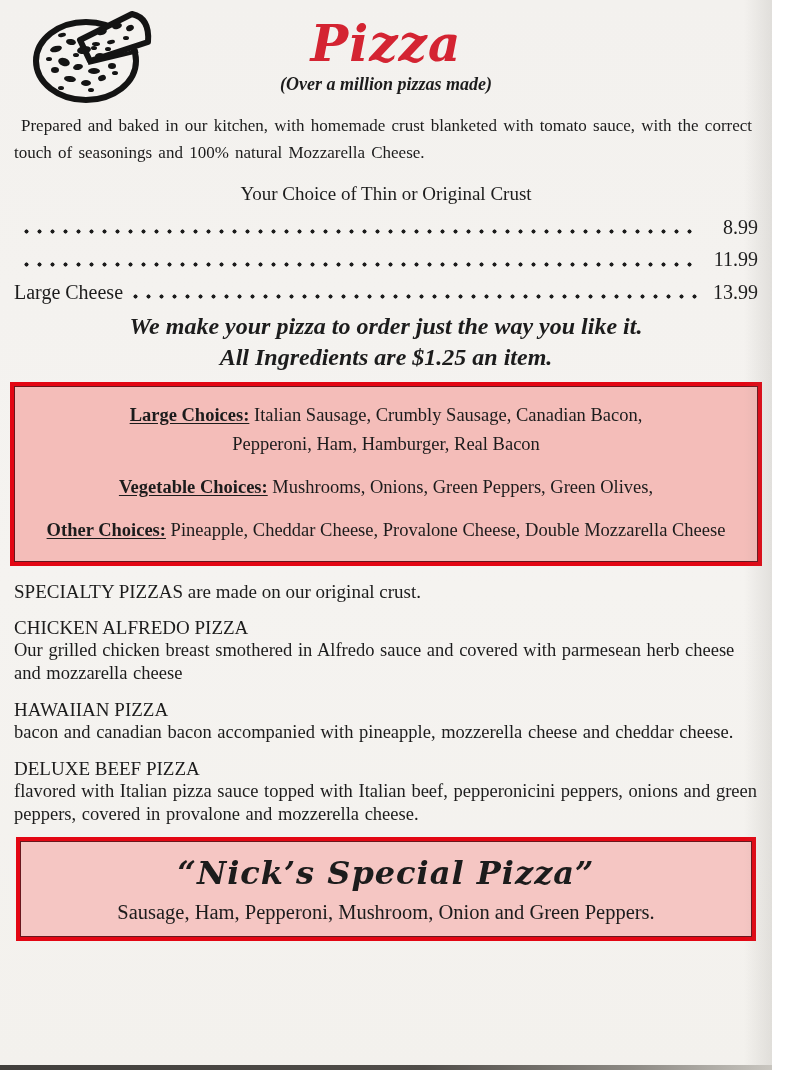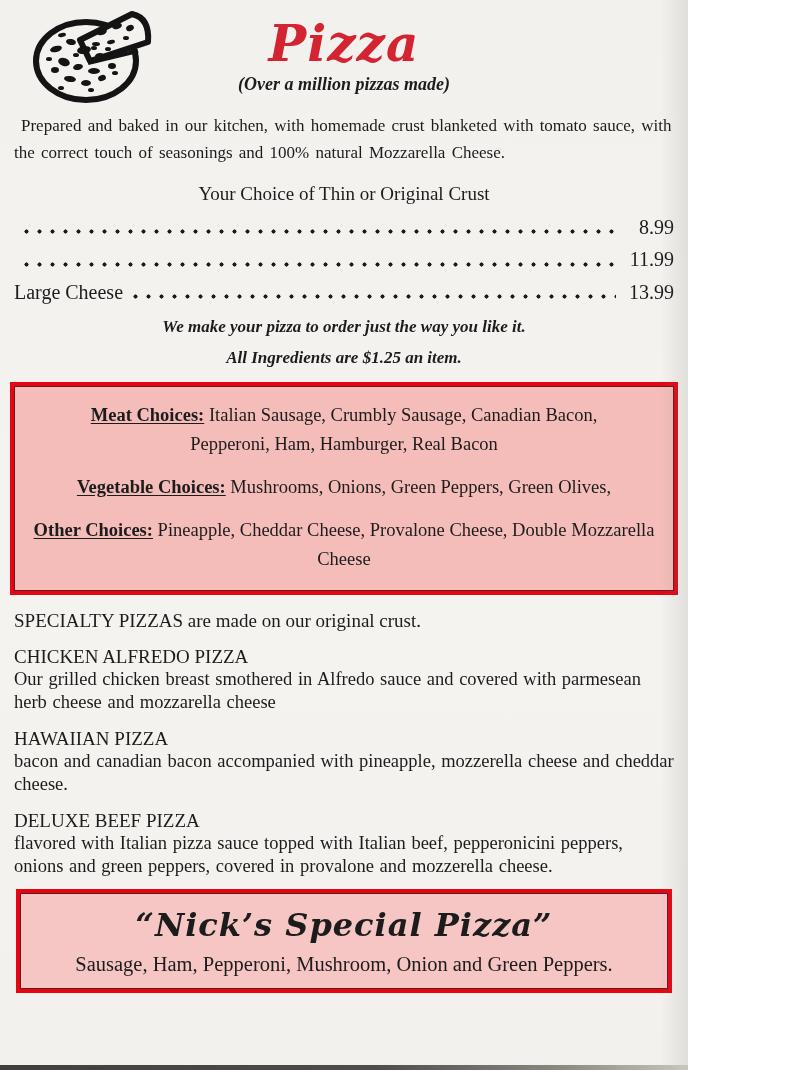--- a/index.html
+++ b/index.html
@@ -1,20 +1,20 @@
 <!DOCTYPE html>
 <html style="--accent-red: #d42432; --box-border: #e30613; --box-fill: #f4bdb9; --nicks-fill: #f5c6c3; --ink: #1c1c1c;"><head>
 <meta charset="utf-8">
 <style>
   html, body { margin: 0; padding: 0; }
   body { width: 800px; height: 1070px; overflow: hidden; }
 
   .page {
     position: relative;
-    width: 688px;
+    width: 772px;
     height: 1070px;
     box-sizing: border-box;
     padding: 0 14px;
     background: linear-gradient(180deg, #f3f1ee 0%, #f5f3f0 55%, #f3f1ed 100%);
     font-family: "Liberation Serif", serif;
     color: var(--ink, #1c1c1c);
     overflow: hidden;
   }
 
   
@@ -53,21 +53,21 @@
   .price-row { display: flex; align-items: baseline; font-size: 20px; line-height: 32.5px; }
   .price-row .dots {
     flex: 1; align-self: stretch; margin: 0 8px 0 10px;
     background-image: radial-gradient(circle at 2.5px 2.5px, #1b1b1b 1.8px, transparent 2.3px);
     background-size: 13px 5px; background-repeat: repeat-x;
     background-position: 0 calc(100% - 9px);
   }
   .price-row .price { min-width: 50px; text-align: right; }
 
   .notes { text-align: center; font-weight: bold; font-style: italic;
-    font-size: 17px; line-height: 31px; margin-top: 3px; }
+    font-size: 24px; line-height: 31px; margin-top: 3px; }
 
   
   .toppings-box {
     margin: 9px -4px 0;
     border: 4px solid var(--box-border, #e30613);
     box-shadow: inset 0 0 0 1px #69161d;
     background: var(--box-fill, #f4bdb9);
     padding: 15px 10px 17px;
     text-align: center; font-size: 18.5px;
   }
@@ -160,21 +160,21 @@
   </div>
 
   <div class="notes">
     <div>We make your pizza to order just the way you like it.</div>
     <div>All Ingredients are $1.25 an item.</div>
   </div>
 
   <div class="toppings-box">
     <div class="box-group">
       <div class="box-line">
-        <span class="box-label">Meat Choices:</span>
+        <span class="box-label">Large Choices:</span>
         <span>Italian Sausage, Crumbly Sausage, Canadian Bacon,</span>
       </div>
       <div class="box-line">Pepperoni, Ham, Hamburger, Real Bacon</div>
     </div>
     <div class="box-group">
       <div class="box-line">
         <span class="box-label">Vegetable Choices:</span>
         <span>Mushrooms, Onions, Green Peppers, Green Olives,</span>
       </div>
     </div>

